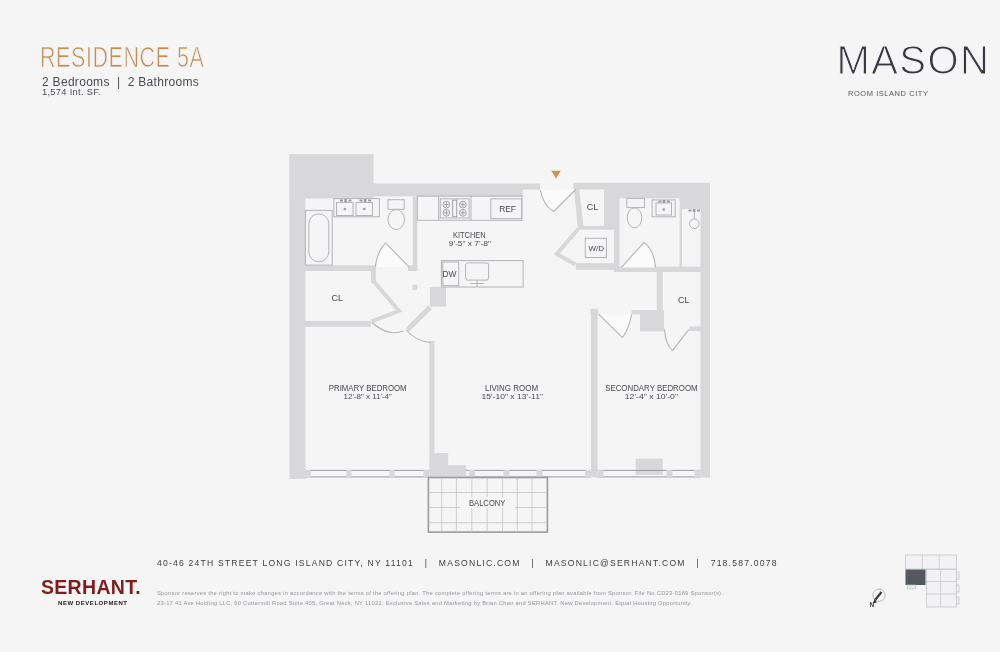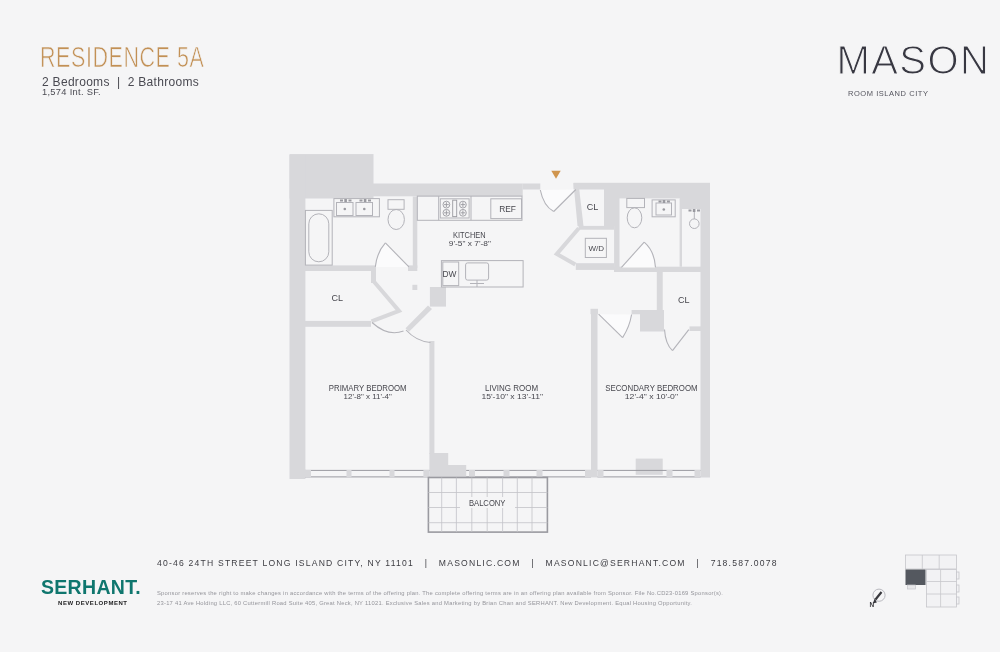--- a/index.html
+++ b/index.html
@@ -3,21 +3,21 @@
 <meta charset="utf-8">
 <style>
   html,body{margin:0;padding:0;}
   body{width:1000px;height:652px;position:relative;background:#f5f5f6;font-family:"Liberation Sans",sans-serif;overflow:hidden;}
   .abs{position:absolute;}
   #title{left:40px;top:39.8px;font-size:30px;letter-spacing:0.8px;color:#c29055;font-weight:400;transform:scaleX(0.716);transform-origin:0 0;-webkit-text-stroke:0.7px #f5f5f6;}
   #sub1{left:42px;top:75px;font-size:12px;color:#4a4a52;letter-spacing:0.3px;}
   #sub2{left:42px;top:87px;font-size:9.3px;color:#4a4a52;letter-spacing:0.3px;}
   #mason{left:810.5px;top:37.8px;font-size:40px;letter-spacing:1.4px;color:#383842;font-weight:400;margin-left:26px;-webkit-text-stroke:1.1px #f5f5f6;}
   #masonsub{left:848px;top:88.5px;font-size:7.5px;letter-spacing:0.55px;color:#55555e;}
-  #serhant{left:41px;top:576px;font-size:19.5px;font-weight:bold;color:#0f766e;letter-spacing:0.3px;}
+  #serhant{left:41px;top:576px;font-size:19.5px;font-weight:bold;color:#7f1d1d;letter-spacing:0.3px;}
   #serhantsub{left:58px;top:599.5px;font-size:6px;font-weight:bold;color:#1b1b1d;letter-spacing:0.55px;}
   #footline{left:157px;top:558px;font-size:8.6px;font-weight:normal;color:#3c3c42;letter-spacing:1.2px;}
   .fine{font-size:5.8px;color:#94949a;letter-spacing:0.25px;}
   #fine1{left:157px;top:589.5px;}
   #fine2{left:157px;top:599.5px;}
 </style>
 </head>
 <body>
 <div class="abs" id="title">RESIDENCE 5A</div>
 <div class="abs" id="sub1">2 Bedrooms&nbsp; | &nbsp;2 Bathrooms</div>

